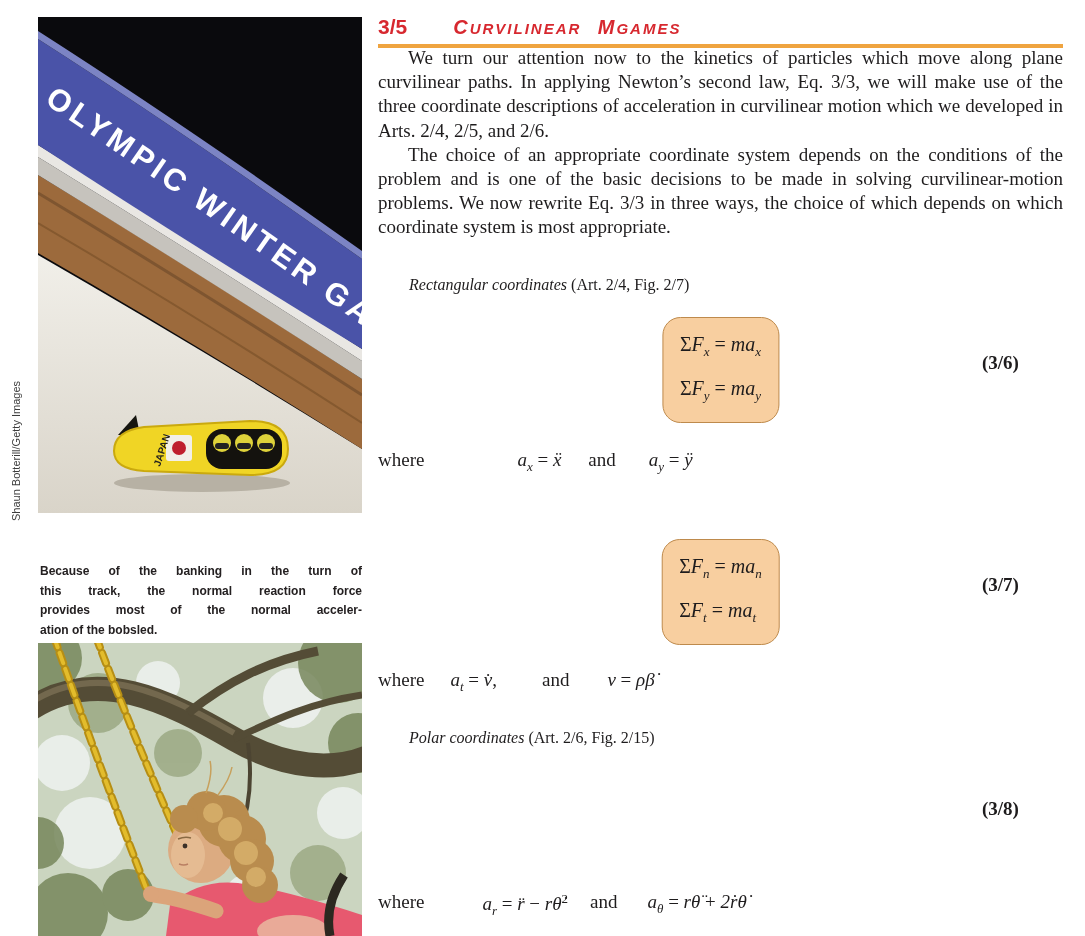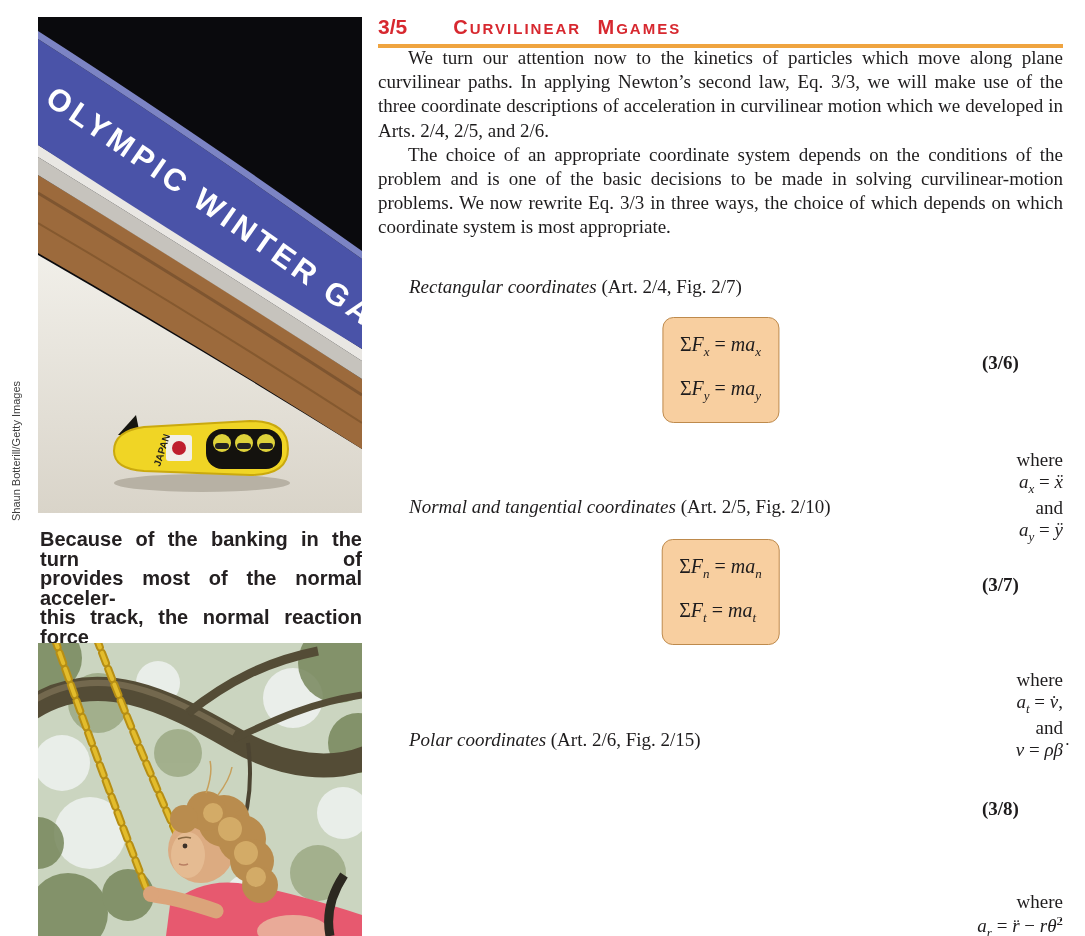--- a/index.html
+++ b/index.html
@@ -6,57 +6,57 @@
   .page{position:relative;width:1085px;height:936px;background:#fff;overflow:hidden;
         font-family:"Liberation Serif","DejaVu Serif",serif;color:var(--text_ink,#1e1c1d);}
 
   
   .credit{position:absolute;left:10px;top:521px;transform:rotate(-90deg);transform-origin:0 0;
           white-space:nowrap;font-family:"Liberation Sans",sans-serif;font-size:11px;color:#3c3c3c;}
   .photo{position:absolute;left:38px;overflow:hidden;}
   .photo-top{top:17px;width:324px;height:496px;}
   .photo-bottom{top:643px;width:324px;height:293px;}
   .photo svg{display:block;}
-  .caption{position:absolute;left:40px;top:530px;width:322px;
-           font-family:"Liberation Sans",sans-serif;font-weight:bold;font-size:20px;
+  .caption{position:absolute;left:40px;top:562px;width:322px;
+           font-family:"Liberation Sans",sans-serif;font-weight:bold;font-size:12px;
            line-height:19.5px;color:#242021;}
   .cap-line{text-align:justify;text-align-last:justify;}
   .cap-line.last{text-align-last:left;}
 
   
   .rightcol{position:absolute;left:378px;top:0;width:685px;height:760px;}
   .heading{position:absolute;top:15px;left:0;display:flex;align-items:baseline;
            font-family:"Liberation Sans",sans-serif;font-weight:bold;color:var(--heading_red,#d7282f);}
   .secnum{font-size:21px;}
   .sectitle{margin-left:46px;letter-spacing:2px;}
-  .tw{margin-right:10px;}
+  .tw{margin-right:10px;font-style:italic;}
   .tw .lead{font-size:20px;}
   .tw .rest{font-size:15px;}
   .rule{position:absolute;top:44px;left:0;width:685px;height:4px;background:var(--rule_orange,#efa440);}
 
   .paras{position:absolute;top:46px;left:0;width:685px;}
   .paras p{margin:0;text-indent:30px;text-align:justify;font-size:19px;line-height:24.2px;}
 
-  .lead-line{position:absolute;left:0;padding-left:31px;font-size:19px;white-space:nowrap;}
+  .lead-line{position:absolute;left:0;padding-left:31px;font-size:16px;white-space:nowrap;}
   .l1{top:276px;} .l2{top:496px;} .l3{top:729px;}
 
   .eqbox{position:absolute;left:50%;transform:translateX(-50%);
          background:var(--box_fill,#f8cfa0);border:1.5px solid var(--box_border,#be8a4c);
-         border-radius:11px;padding:8px 17px;}
+         border-radius:18px;padding:8px 17px;}
   .b1{top:317px;} .b2{top:539px;} .b3{top:763px;}
   .eqrow{font-size:20px;line-height:37px;white-space:nowrap;}
 
   .eqnum{position:absolute;left:604px;font-weight:bold;font-size:19px;}
   .n1{top:352px;} .n2{top:574px;} .n3{top:798px;}
 
-  .where{position:absolute;left:0;width:685px;display:flex;align-items:flex-end;
-         font-size:19px;white-space:nowrap;flex-direction:column;}
+  .where{position:absolute;left:0;width:685px;display:flex;align-items:flex-start;
+         font-size:19px;white-space:nowrap;}
   .w1{top:449px;} .w2{top:669px;} .w3{top:891px;}
   .w1 .m-e1{margin-left:93px}.w1 .m-and{margin-left:27px}.w1 .m-e2{margin-left:33px}
-  .w2 .m-e1{margin-left:18px}.w2 .m-e2{}.w2 .m-and{margin-left:45px}.w2 .m-e3{margin-left:38px}
+  .w2 .m-e1{margin-left:18px}.w2 .m-e2{margin-left:26px}.w2 .m-and{margin-left:45px}.w2 .m-e3{margin-left:38px}
   .w3 .m-e1{margin-left:58px}.w3 .m-and{margin-left:22px}.w3 .m-e2{margin-left:30px}
 
   .seg-i{font-style:italic;}
   .seg-r{font-style:normal;}
   sub.seg-sub{font-style:italic;font-size:13px;}
   sup.seg-sup{font-size:13px;}
 </style>
 </head>
 <body>
 
@@ -98,22 +98,22 @@
           <rect x="149" y="38" width="14" height="6" rx="3" fill="#222"></rect>
         <rect x="56" y="30" width="26" height="26" rx="3" fill="#f2efe8"></rect>
         <circle cx="69" cy="43" r="7" fill="#bf1f2e"></circle>
         <text transform="translate(50,62) rotate(-72)" font-family="Liberation Sans, sans-serif" font-size="10" font-weight="bold" fill="#23211c">JAPAN</text>
       </g>
     </svg>
   </div>
 
   <div class="caption">
     <div class="cap-line">Because of the banking in the turn of</div>
+    <div class="cap-line">this track, the normal reaction force</div>
     <div class="cap-line">provides most of the normal acceler-</div>
-    <div class="cap-line">this track, the normal reaction force</div>
     <div class="cap-line last">ation of the bobsled.</div>
   </div>
 
   <div class="photo photo-bottom">
     <svg width="324" height="293" viewBox="0 0 324 293">
       <rect width="324" height="293" fill="#cbd5c0"></rect>
       <g opacity="0.9" fill="#edf1ee">
         <circle cx="52" cy="190" r="36"></circle>
           <circle cx="24" cy="120" r="28"></circle>
           <circle cx="255" cy="55" r="30"></circle>
@@ -197,21 +197,20 @@
       <div class="eqrow"><span class="seg-r">Σ</span><span class="seg-i">F</span><sub class="seg-sub">y</sub><span class="seg-r"> = </span><span class="seg-i">ma</span><sub class="seg-sub">y</sub></div>
     </div>
     <div class="eqnum n1">(3/6)</div>
     <div class="where w1">
       <span><span class="seg-r">where</span></span>
       <span class="m-e1"><span class="seg-i">a</span><sub class="seg-sub">x</sub><span class="seg-r"> = </span><span class="seg-i">ẍ</span></span>
       <span class="m-and"><span class="seg-r">and</span></span>
       <span class="m-e2"><span class="seg-i">a</span><sub class="seg-sub">y</sub><span class="seg-r"> = </span><span class="seg-i">ÿ</span></span>
     </div>
 
-    <div class="lead-line l2"><span class="seg-i">Normal and tangential coordinates</span><span class="seg-r"> (Art. 2/5, Fig. 2/10)</span></div>
     <div class="eqbox b2">
       <div class="eqrow"><span class="seg-r">Σ</span><span class="seg-i">F</span><sub class="seg-sub">n</sub><span class="seg-r"> = </span><span class="seg-i">ma</span><sub class="seg-sub">n</sub></div>
       <div class="eqrow"><span class="seg-r">Σ</span><span class="seg-i">F</span><sub class="seg-sub">t</sub><span class="seg-r"> = </span><span class="seg-i">ma</span><sub class="seg-sub">t</sub></div>
     </div>
     <div class="eqnum n2">(3/7)</div>
     <div class="where w2">
       <span><span class="seg-r">where</span></span>
       <span class="m-e2"><span class="seg-i">a</span><sub class="seg-sub">t</sub><span class="seg-r"> = </span><span class="seg-i">v̇</span><span class="seg-r">,</span></span>
       <span class="m-and"><span class="seg-r">and</span></span>
       <span class="m-e3"><span class="seg-i">v</span><span class="seg-r"> = </span><span class="seg-i">ρβ̇</span></span>

